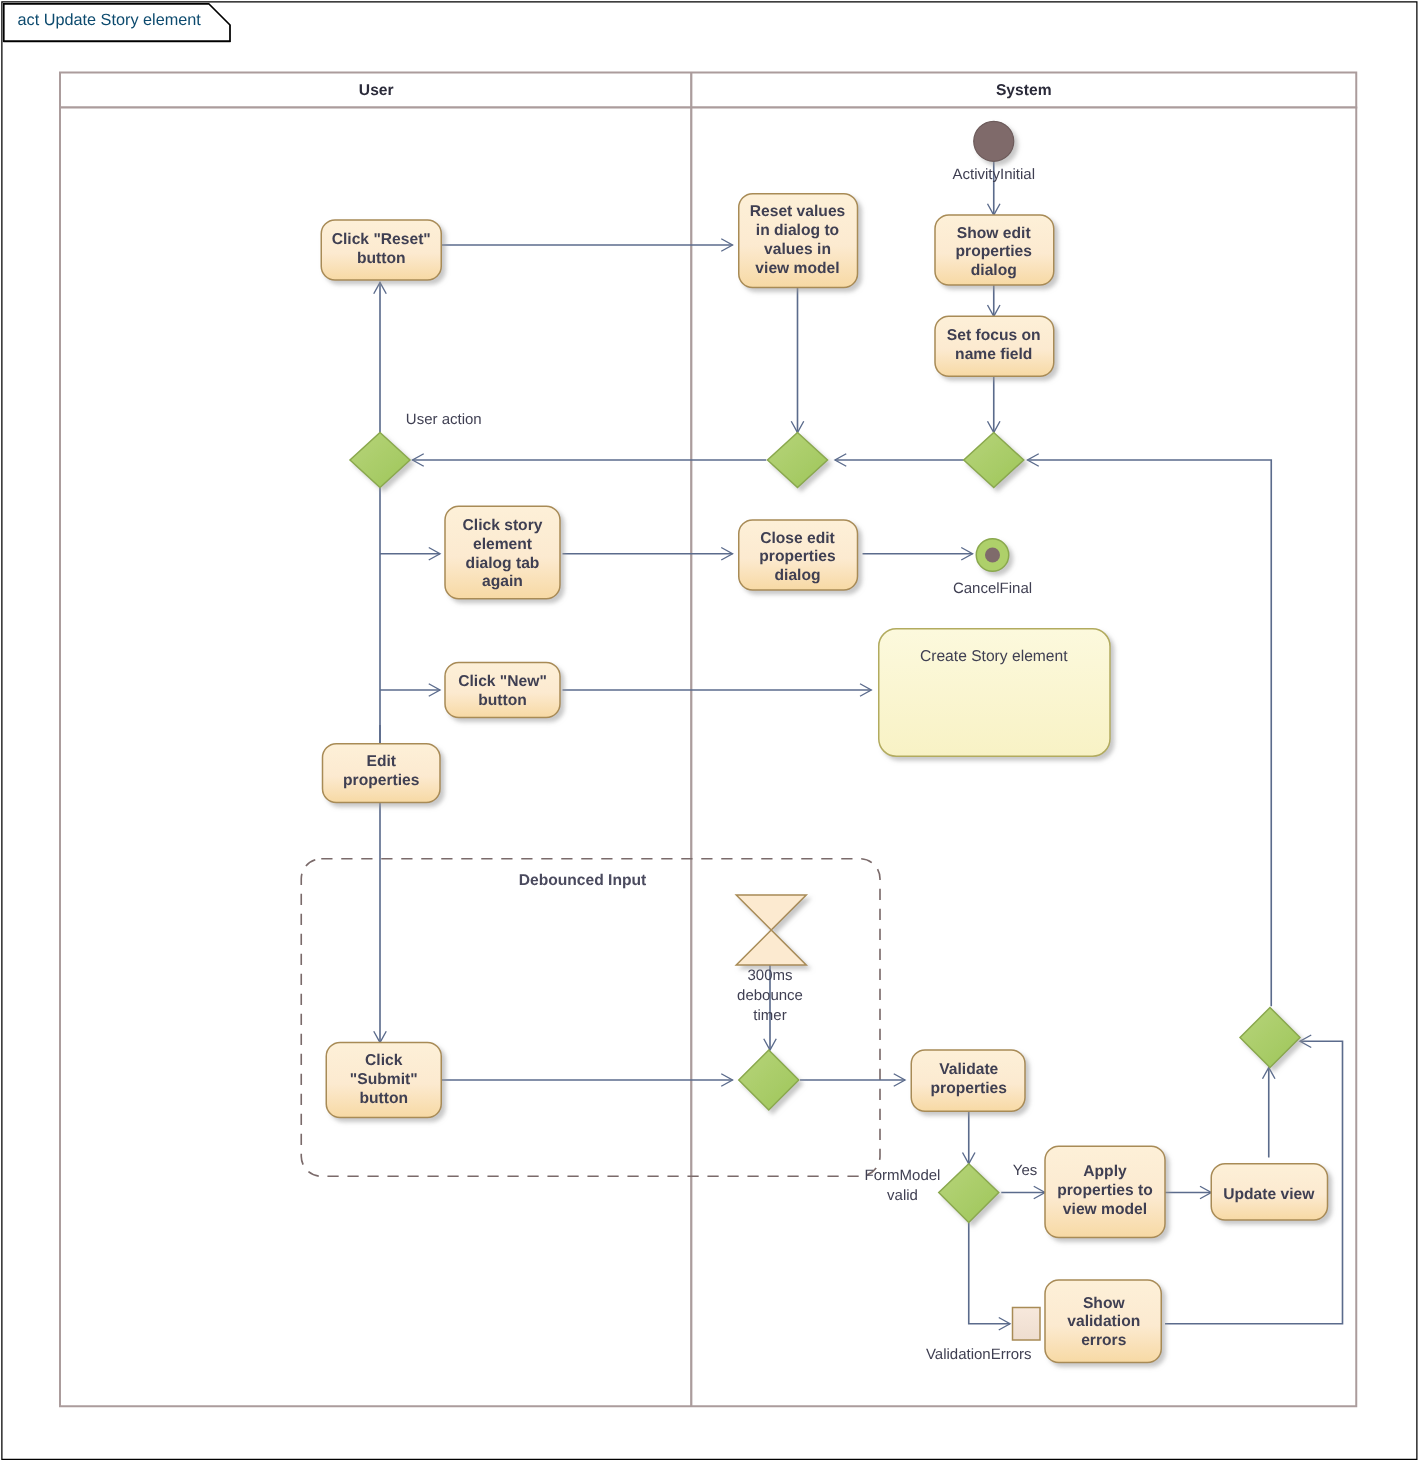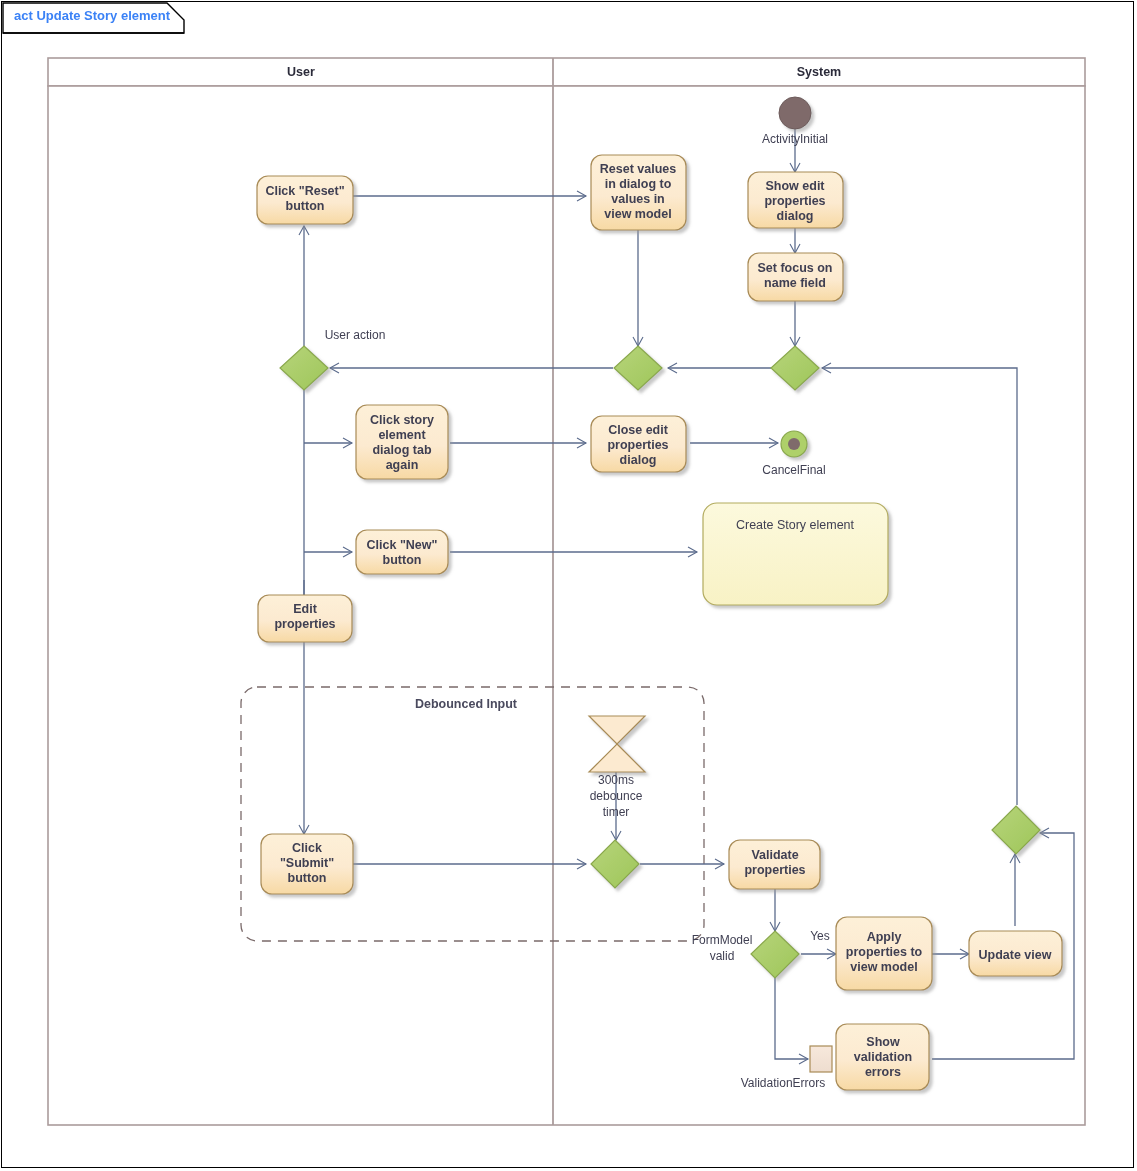--- a/index.html
+++ b/index.html
@@ -1,21 +1,21 @@
 <!DOCTYPE html>
 <html><head>
 <meta charset="utf-8">
 <style>
   html,body{margin:0;padding:0;background:#ffffff;}
   body{font-family:"Liberation Sans","DejaVu Sans",sans-serif;}
   #canvas{position:relative;width:1137px;height:1171px;background:#ffffff;overflow:hidden;}
   .frame{position:absolute;left:1px;top:1px;width:1133px;height:1167px;border:1px solid #000;box-sizing:border-box;}
   .title-tab{position:absolute;left:2px;top:2px;height:30px;z-index:5;}
   .title-tab .tab-shape{position:absolute;left:0;top:0;}
-  .title-tab .tab-text{position:absolute;left:12px;top:6px;font-size:13px;font-weight:bold;color:#3b82f6;white-space:nowrap;}
+  .title-tab .tab-text{position:absolute;left:12px;top:6px;font-size:13px;font-weight:normal;color:#0c4a6e;white-space:nowrap;}
   svg{position:absolute;left:0;top:0;}
   .nodelabel{font-family:"Liberation Sans","DejaVu Sans",sans-serif;font-size:12.5px;font-weight:bold;fill:#3f3f52;text-anchor:middle;}
   .lanehdr{font-family:"Liberation Sans","DejaVu Sans",sans-serif;font-size:12.5px;font-weight:bold;fill:#2b2b3a;text-anchor:middle;}
   .smalllabel{font-family:"Liberation Sans","DejaVu Sans",sans-serif;font-size:12px;font-weight:normal;fill:#3f3f52;text-anchor:middle;}
   .grouplabel{font-family:"Liberation Sans","DejaVu Sans",sans-serif;font-size:12.5px;font-weight:bold;fill:#4a4a5e;text-anchor:middle;}
   .subactlabel{font-family:"Liberation Sans","DejaVu Sans",sans-serif;font-size:12.5px;font-weight:normal;fill:#3f3f52;text-anchor:middle;}
 </style>
 </head>
 <body>
 

